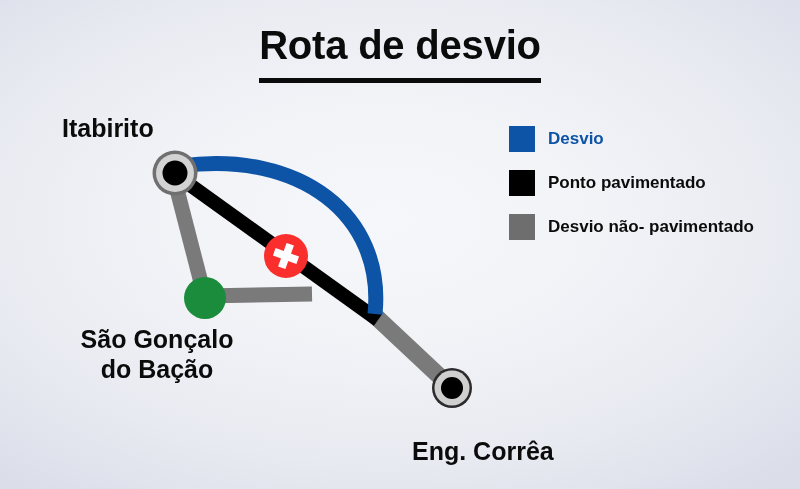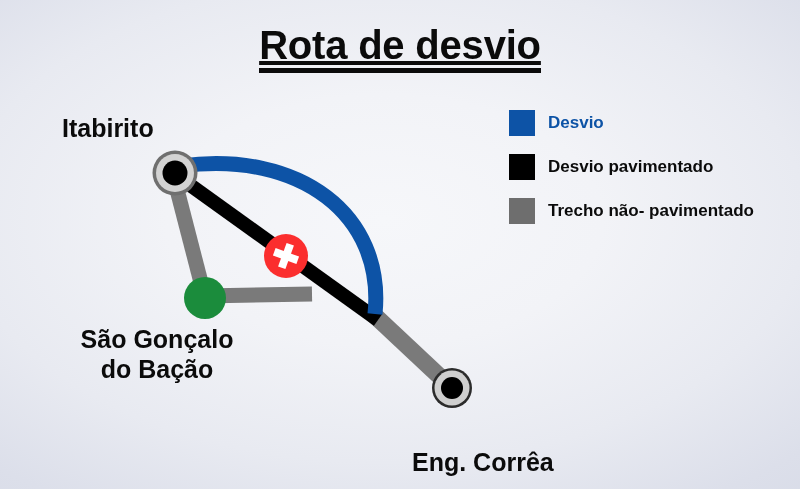--- a/index.html
+++ b/index.html
@@ -35,22 +35,21 @@
     text-align: center;
     font-size: 40px;
     font-weight: bold;
     color: #0b0b0b;
     letter-spacing: -0.2px;
     line-height: 1.05;
   }
   #title .ul {
     display: inline-block;
     border-bottom: 5px solid #0b0b0b;
-    padding-bottom: 2px;
-    text-decoration: underline;
+    padding-bottom: 12px;
   }
 
   
   #map-svg {
     position: absolute;
     left: 0;
     top: 0;
     width: 800px;
     height: 489px;
   }
@@ -65,27 +64,27 @@
     line-height: 1.18;
   }
   #label-itabirito { left: 62px; top: 114px; }
   #label-saogoncalo {
     left: 42px;
     top: 325px;
     width: 230px;
     text-align: center;
     white-space: normal;
   }
-  #label-engcorrea { left: 412px; top: 448px; }
+  #label-engcorrea { left: 412px; top: 437px; }
 
   
   #legend {
     position: absolute;
     left: 509px;
-    top: 106px;
+    top: 122px;
     width: 285px;
   }
   .legend-row {
     display: flex;
     align-items: center;
     height: 34px;
     margin-bottom: 10px;
   }
   .legend-swatch {
     width: 26px;
@@ -170,23 +169,23 @@
   <div id="legend">
 
     <div class="legend-row">
       <div class="legend-swatch blue"></div>
       <div class="legend-text blue">Desvio</div>
     </div>
 
 
     <div class="legend-row">
       <div class="legend-swatch black"></div>
-      <div class="legend-text black">Desvio pavimentado</div>
+      <div class="legend-text black">Ponto pavimentado</div>
     </div>
 
     <div class="legend-row">
       <div class="legend-swatch gray"></div>
-      <div class="legend-text black">Trecho não- pavimentado</div>
+      <div class="legend-text black">Desvio não- pavimentado</div>
     </div>
 
   </div>
 
 </div>
 
 </body></html>

